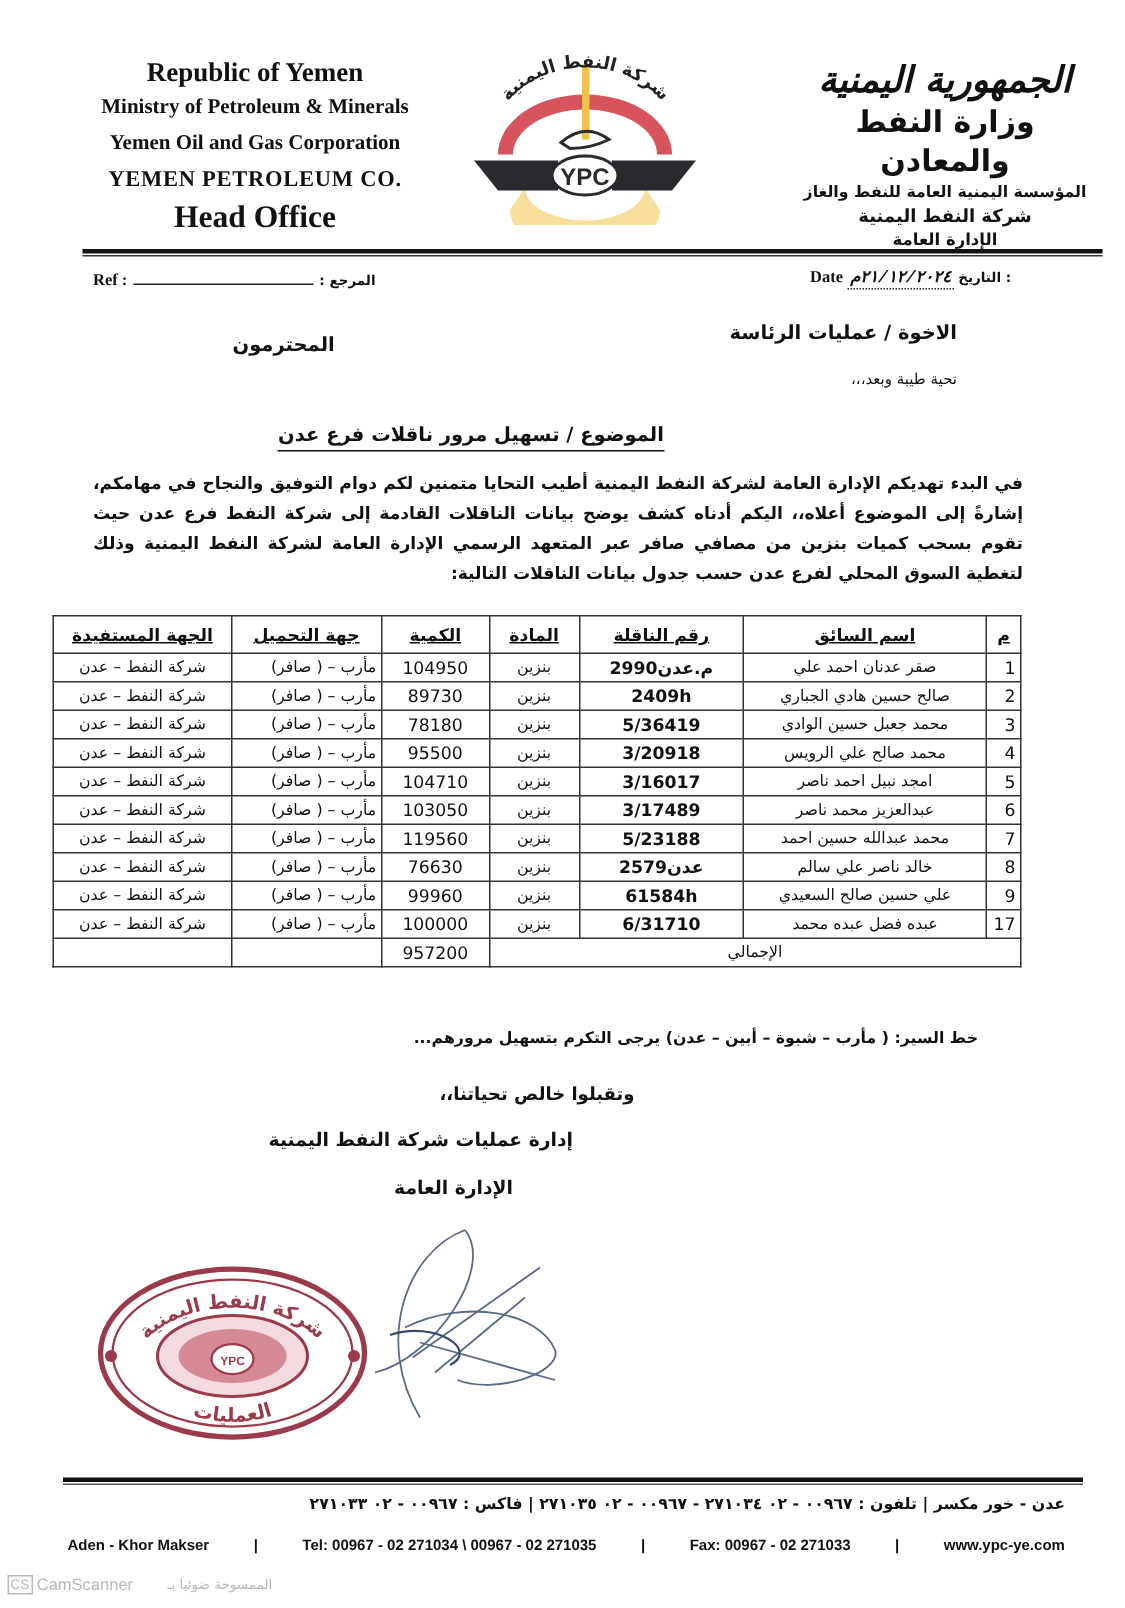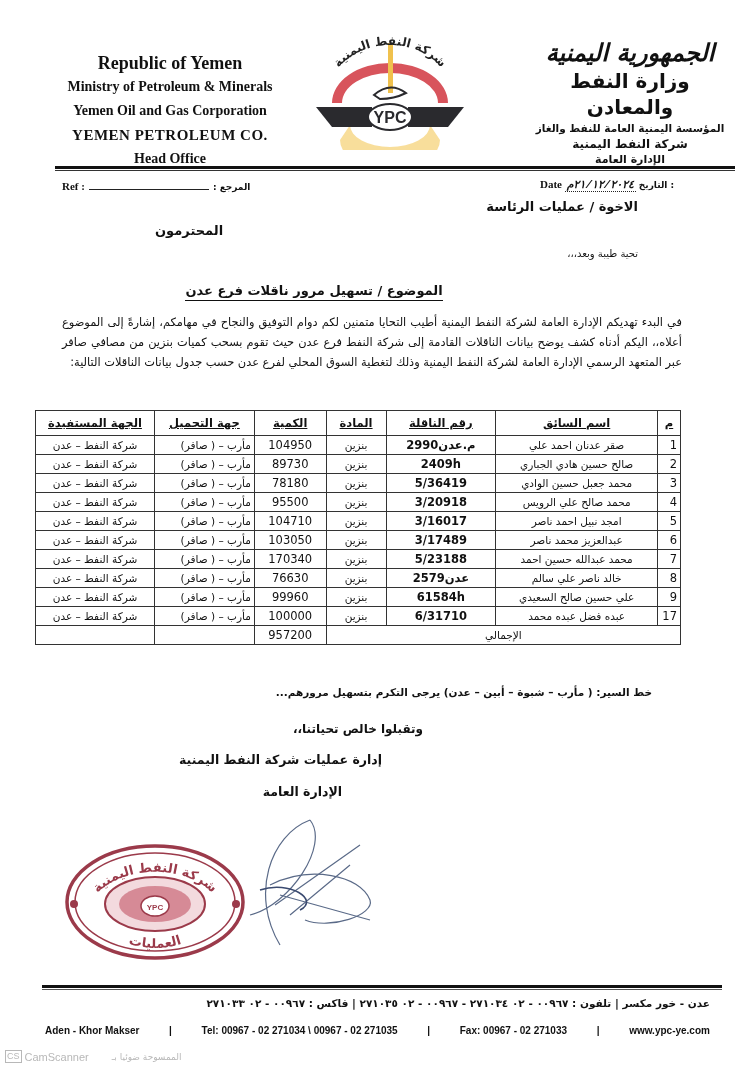--- a/index.html
+++ b/index.html
@@ -1,24 +1,24 @@
 <!DOCTYPE html>
 <html><head>
 <meta charset="utf-8">
 <style>
   html, body { margin:0; padding:0; }
   body { width:750px; height:1072px; background:#ffffff; position:relative; overflow:hidden; font-family:"DejaVu Serif", serif; color:#111; }
   .abs { position:absolute; }
   
   .en-head { left:40px; top:36px; width:260px; text-align:center; font-family:"Liberation Serif", serif; font-weight:bold; line-height:24px; }
-  .en-head .l1 { font-size:18px;margin-top:15px; }
+  .en-head .l1 { font-size:18px; }
   .en-head .l2 { font-size:14px; }
   .en-head .l3 { font-size:14px; }
   .en-head .l4 { font-size:15px; letter-spacing:0.5px; }
-  .en-head .l5 { font-size:14px; }
+  .en-head .l5 { font-size:21px; }
   
   .ar-head { left:530px; top:38px; width:200px; text-align:center; direction:rtl; font-family:"DejaVu Sans", sans-serif; }
   .ar-head .a1 { font-family:"DejaVu Serif", serif; font-size:24px; font-style:italic; font-weight:bold; line-height:30px; }
   .ar-head .a2 { font-size:20px; font-weight:bold; line-height:26px; }
   .ar-head .a3 { font-size:10.5px; font-weight:bold; line-height:16px; }
   .ar-head .a4 { font-size:12px; font-weight:bold; line-height:16px; letter-spacing:2px; }
   .ar-head .a5 { font-size:11px; font-weight:bold; line-height:16px; letter-spacing:1px; }
   
   .logo { left:310px; top:35px; width:160px; height:115px; }
   
@@ -27,26 +27,26 @@
   
   .refline { font-family:"Liberation Serif", serif; font-size:11px; font-weight:bold; }
   .ref { left:62px; top:180px; }
   .ref .line { display:inline-block; width:120px; border-bottom:1px solid #222; height:9px; margin:0 4px; }
   .ref .ar { font-family:"DejaVu Sans", sans-serif; font-size:9px; }
   .date { left:540px; top:178px; direction:ltr; }
   .date .val { display:inline-block; border-bottom:1px dotted #222; font-family:Liberation Mono, monospace; font-size:11px; font-style:italic; padding:0 2px; }
   .date .ar { font-family:"DejaVu Sans", sans-serif; font-size:9px; }
   
   .rtl { direction:rtl; font-family:"DejaVu Sans", sans-serif; }
-  .addressee { right:112px; top:199px; font-size:13px; font-weight:bold; }
+  .addressee { right:112px; top:215px; font-size:13px; font-weight:bold; }
   .respected { left:155px; top:223px; font-size:13px; font-weight:bold; direction:rtl; font-family:"DejaVu Sans", sans-serif; }
   .greeting { right:112px; top:248px; font-size:10px; }
   .subject { left:0; width:628px; top:283px; text-align:center; font-size:13px; font-weight:bold; }
   .subject span { border-bottom:1.5px solid #111; padding-bottom:2px; }
-  .para { right:68px; width:620px; top:312px; font-size:11.4px; font-weight:normal; line-height:20px; text-align:justify; }
+  .para { right:68px; width:620px; top:312px; font-size:11.4px; font-weight:bold; line-height:20px; text-align:justify; }
   
   .tbl { position:absolute; left:35px; top:410px; width:646px; border-collapse:collapse; direction:rtl; font-family:"DejaVu Sans", sans-serif; }
   .tbl td, .tbl th { border:1px solid #333; padding:0 3px; height:18px; font-size:10.5px; text-align:center; white-space:nowrap; }
   .tbl th { height:24px; font-size:11.5px; font-weight:bold;text-decoration:underline; }
   .tbl td.num { font-family:"DejaVu Sans", sans-serif; font-size:11.5px; text-align:center; }
   .tbl td.veh { font-weight:bold; font-size:11.5px; }
   .tbl td.idx { font-size:11.5px; text-align:right; }
   .tbl td.drv { text-align:center; }
   .tbl td.ben { text-align:center; }
   .tbl td.load { text-align:right; }
@@ -202,21 +202,21 @@
         <td>بنزين</td>
         <td class="num">103050</td>
         <td class="load">مأرب – ( صافر)</td>
         <td class="ben">شركة النفط – عدن</td>
       </tr>
       <tr>
         <td class="idx">7</td>
         <td class="drv">محمد عبدالله حسين احمد</td>
         <td class="veh">5/23188</td>
         <td>بنزين</td>
-        <td class="num">170340</td>
+        <td class="num">119560</td>
         <td class="load">مأرب – ( صافر)</td>
         <td class="ben">شركة النفط – عدن</td>
       </tr>
       <tr>
         <td class="idx">8</td>
         <td class="drv">خالد ناصر علي سالم</td>
         <td class="veh">عدن2579</td>
         <td>بنزين</td>
         <td class="num">76630</td>
         <td class="load">مأرب – ( صافر)</td>

